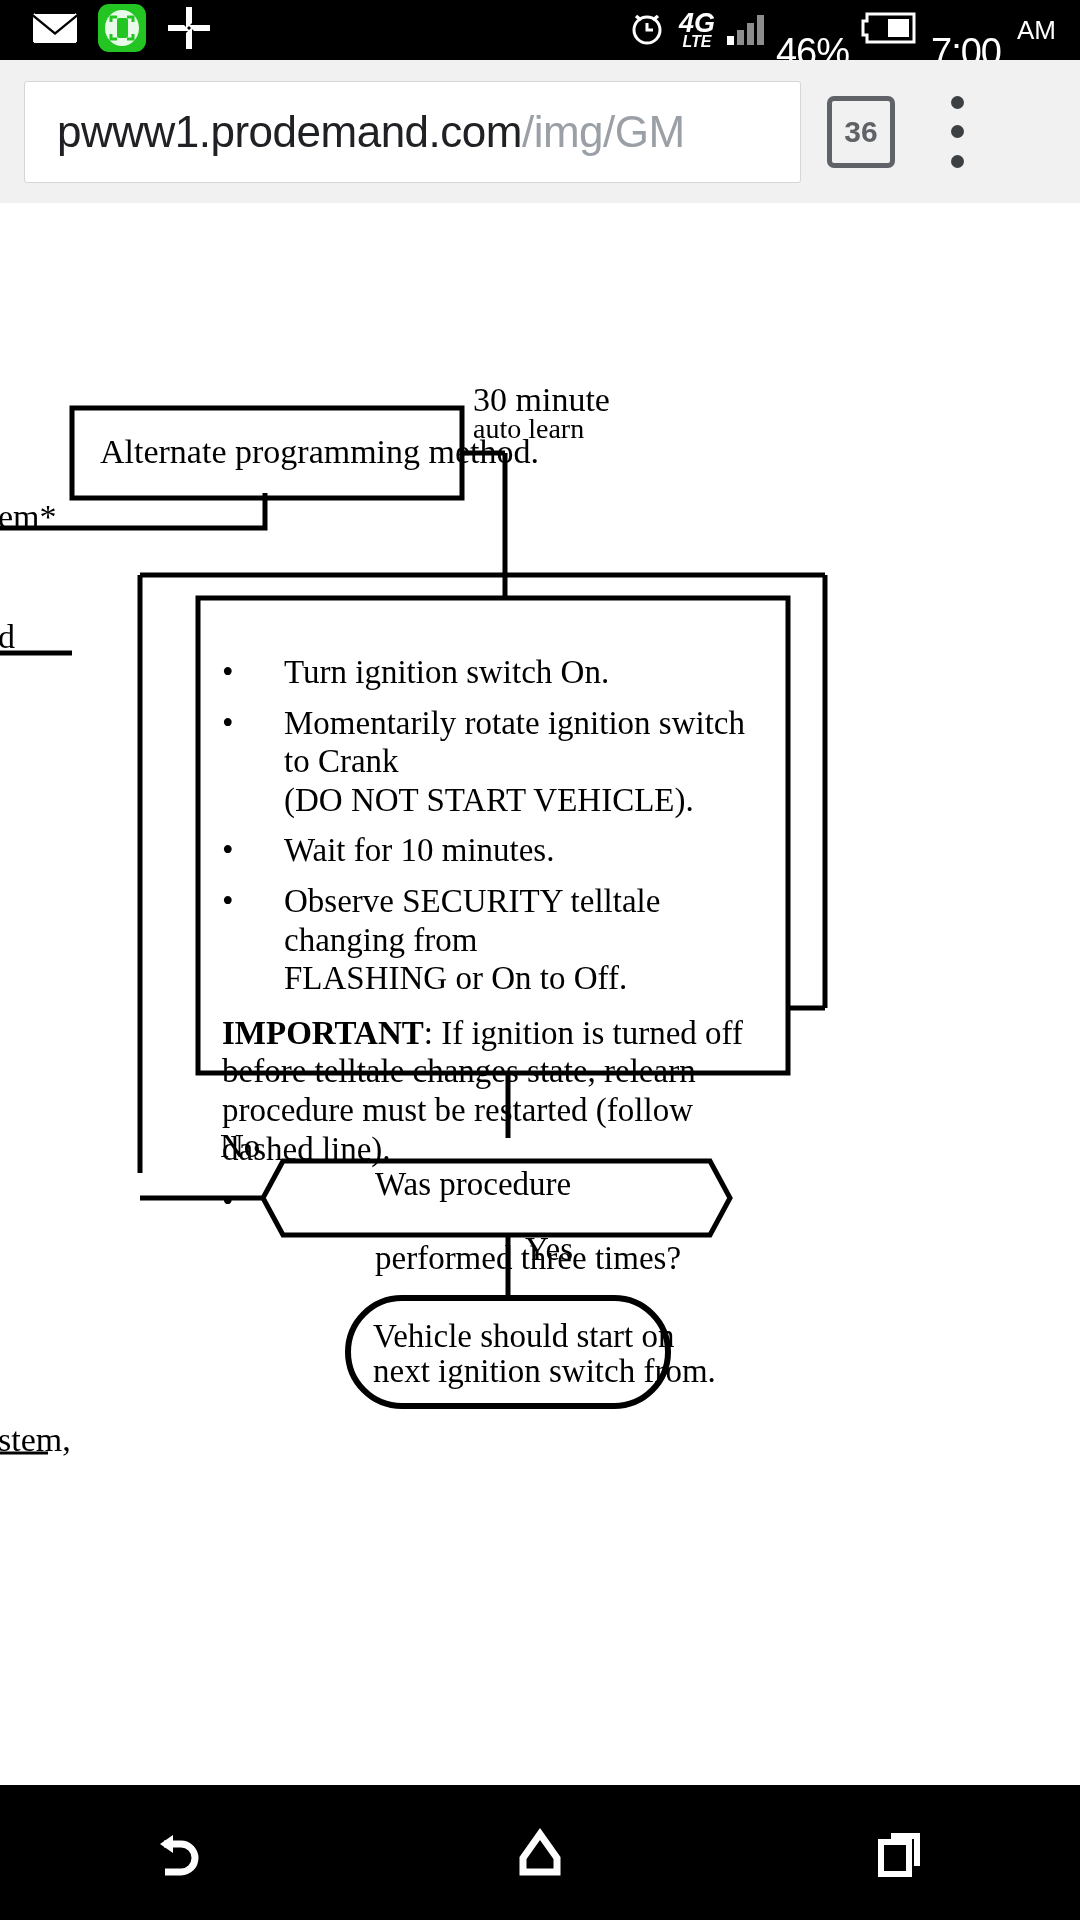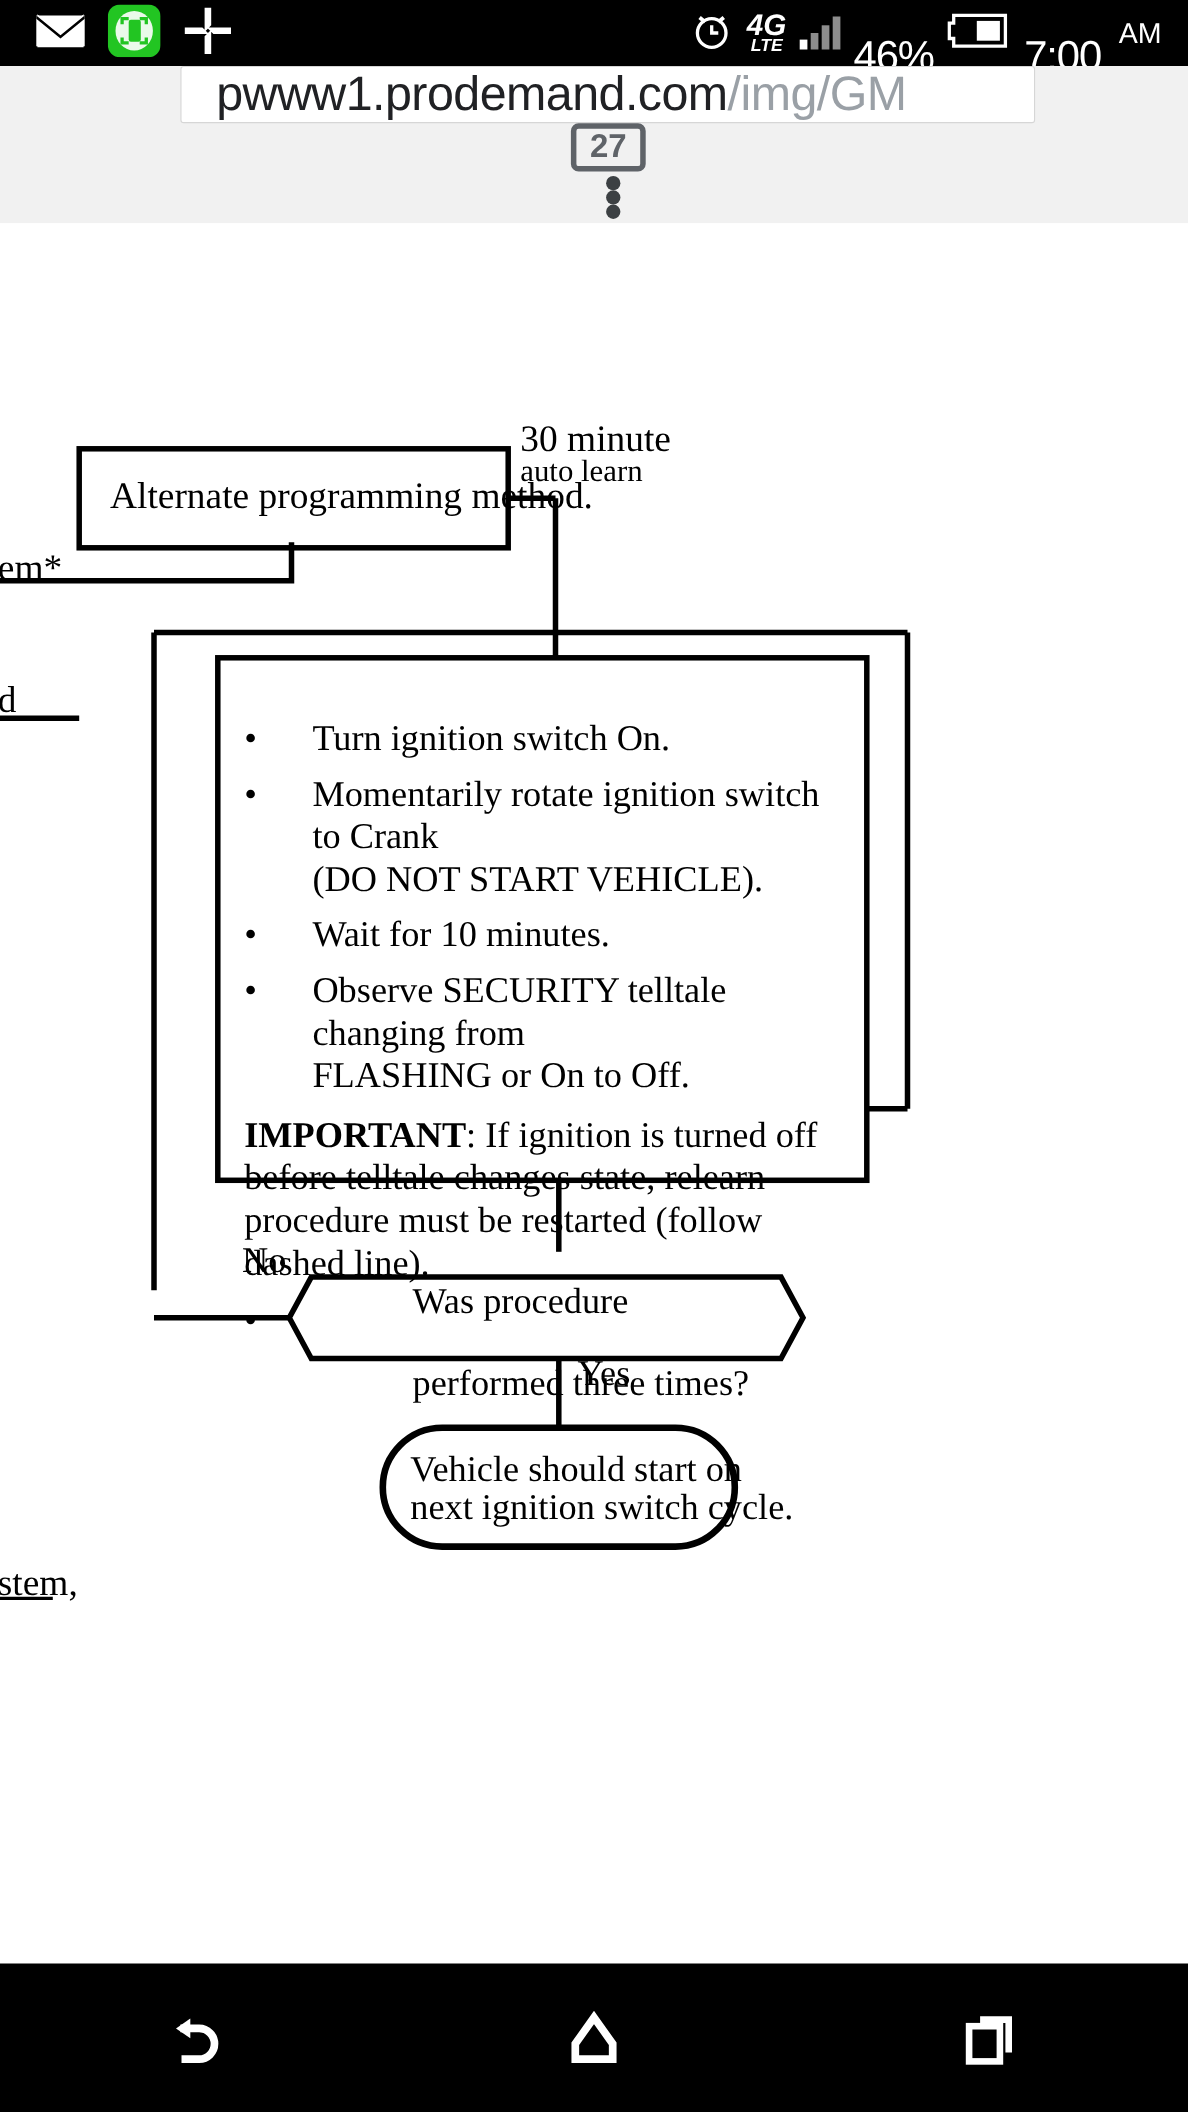--- a/index.html
+++ b/index.html
@@ -29,21 +29,21 @@
   .bars i.b3{height:22px;background:#8d8d8d;}
   .bars i.b4{height:30px;background:#8d8d8d;}
   .lte{display:flex;flex-direction:column;align-items:center;line-height:0.85;}
   .lte .g4{font-size:27px;font-weight:bold;font-style:italic;}
   .lte .lt{font-size:16px;font-weight:bold;font-style:italic;}
 
   
   #browser-bar{
     position:absolute;left:0;top:60px;width:1080px;height:143px;
     background:#f1f1f1;
-    display:flex;align-items:center;flex-direction:column;
+    display:flex;align-items:center;
   }
   #omnibox{
     margin-left:24px;width:775px;height:100px;
     background:#fff;border:1px solid #d6d6d6;border-radius:3px;
     display:flex;align-items:center;
     overflow:hidden;
   }
   #omnibox .url{
     padding-left:32px;font-size:44px;white-space:nowrap;letter-spacing:-0.5px;
   }
@@ -137,21 +137,21 @@
     <span class="sb-text">7:00</span>
     <span class="sb-ampm">AM</span>
   </div>
 </div>
 
 <div id="browser-bar">
   <div id="omnibox">
     <div class="url"><span class="host">pwww1.prodemand.com</span><span class="path">/img/GM</span></div>
   </div>
   <div id="tab-count">
-    <span>27</span>
+    <span>36</span>
   </div>
   <div id="menu-btn">
     <span></span>
       <span></span>
       <span></span>
   </div>
 </div>
 
 <div id="page">
   <svg id="diagram" viewBox="0 0 1080 1582">
@@ -217,21 +217,21 @@
       <span style="width:62px;flex:none;">•</span>
     </div>
   </div>
 
   <div class="dtext" style="left:375px;top:963px;font-size:33px;">Was procedure</div>
   <div class="dtext" style="left:375px;top:1037px;font-size:33px;">performed three times?</div>
   <div class="dtext" style="left:220px;top:925px;font-size:33px;">No</div>
   <div class="dtext" style="left:525px;top:1028px;font-size:33px;">Yes</div>
 
   <div class="dtext" style="left:373px;top:1115px;font-size:33px;">Vehicle should start on</div>
-  <div class="dtext" style="left:373px;top:1150px;font-size:33px;">next ignition switch cycle.</div>
+  <div class="dtext" style="left:373px;top:1150px;font-size:33px;">next ignition switch from.</div>
 
   <div class="dtext" style="left:-2px;top:1218px;font-size:34px;">stem,</div>
 </div>
 
 <div id="nav-bar">
   <div class="navbtn">
     <svg width="58" height="58" viewBox="0 0 58 58">
       <path d="M14 48 H30 a14 14 0 0 0 0 -28 H13" fill="none" stroke="#fff" stroke-width="7" stroke-linecap="butt"></path>
       <path d="M22 11 L9 20 L22 29 Z" fill="#fff"></path>
     </svg>

